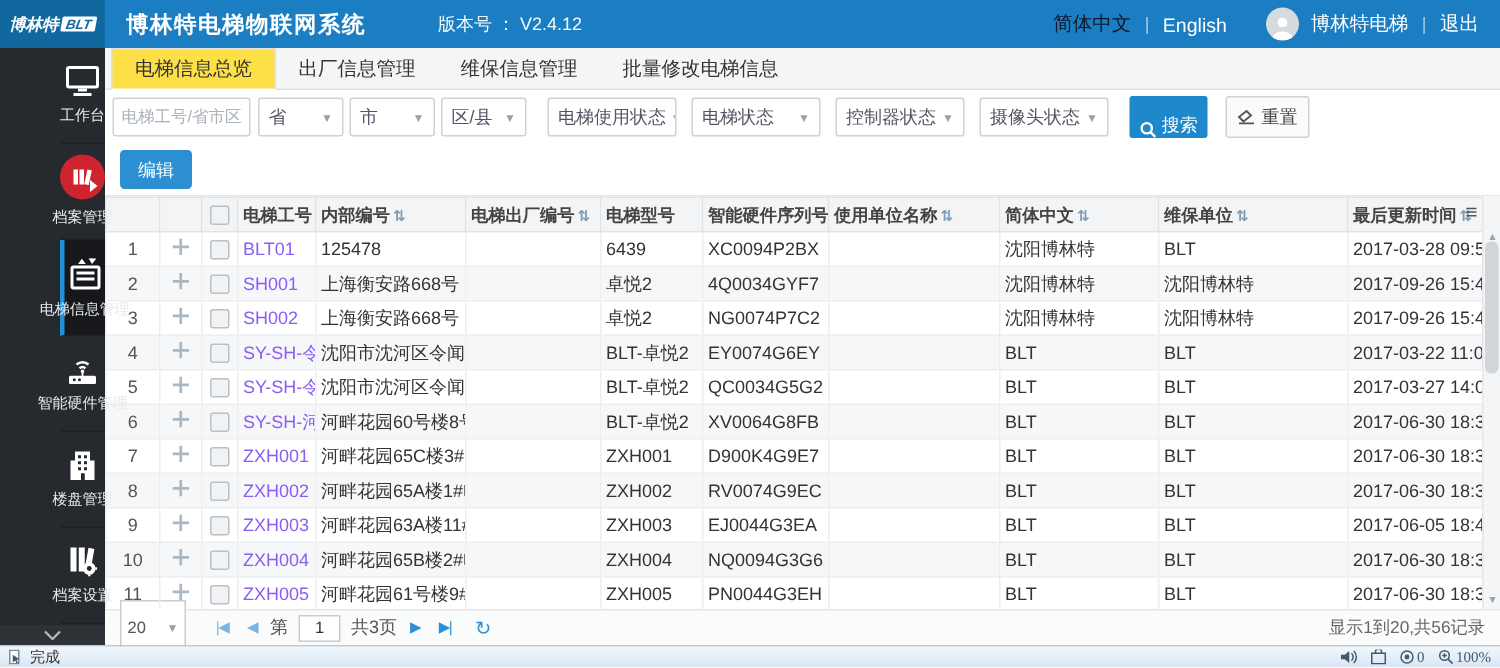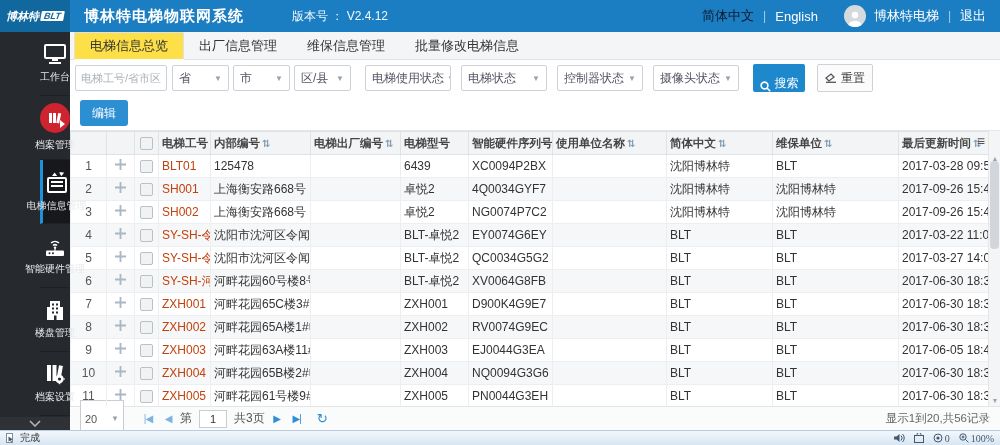--- a/index.html
+++ b/index.html
@@ -52,21 +52,21 @@
 
   
   .grid { flex:1 1 auto; position:relative; overflow:hidden; border-top:1px solid #e4e7e9; }
   table { width:918px; border-collapse:collapse; table-layout:fixed; font-size:12px; }
   thead th { height:23px; background:#f2f4f5; border:1px solid #dfe3e6; font-weight:bold; color:#444; text-align:left; padding:0 3px; white-space:nowrap; overflow:hidden; font-size:11.5px; }
   thead th.center { text-align:center; }
   tbody td { height:23px; border:1px solid #eceef0; padding:0 3px; white-space:nowrap; overflow:hidden; color:#333; }
   tbody tr:nth-child(even) { background:#f6f7f8; }
   .num-cell { text-align:center; color:#555; }
   .move-cell, .chk-cell { text-align:center; }
-  .link { color:#c2410c; text-decoration:none; cursor:pointer; }
+  .link { color:#8b5cf6; text-decoration:none; cursor:pointer; }
   .cb { appearance:none; -webkit-appearance:none; width:13px; height:13px; border:1px solid #b9c0c6; background:#f1f2f3; border-radius:2px; vertical-align:middle; cursor:pointer; }
   .sort { color:#7f9db8; font-size:10px; margin-left:2px; }
   .sort.blue { color:#3a84c8; }
   .col-config { position:absolute; top:3px; right:15px; font-size:14px; color:#555; cursor:pointer; line-height:1; }
   .vscroll { position:absolute; top:0; right:0; bottom:0; width:12px; background:#f4f5f6; border-left:1px solid #e4e6e8; }
   .vthumb { position:absolute; top:30px; left:1px; width:9px; height:88px; background:#d2d6da; border-radius:4px; cursor:pointer; }
   .varrow { position:absolute; left:0; width:12px; text-align:center; font-size:7px; color:#9aa4ad; cursor:pointer; }
   .varrow.up { top:24px; } .varrow.down { bottom:2px; }
 
   

